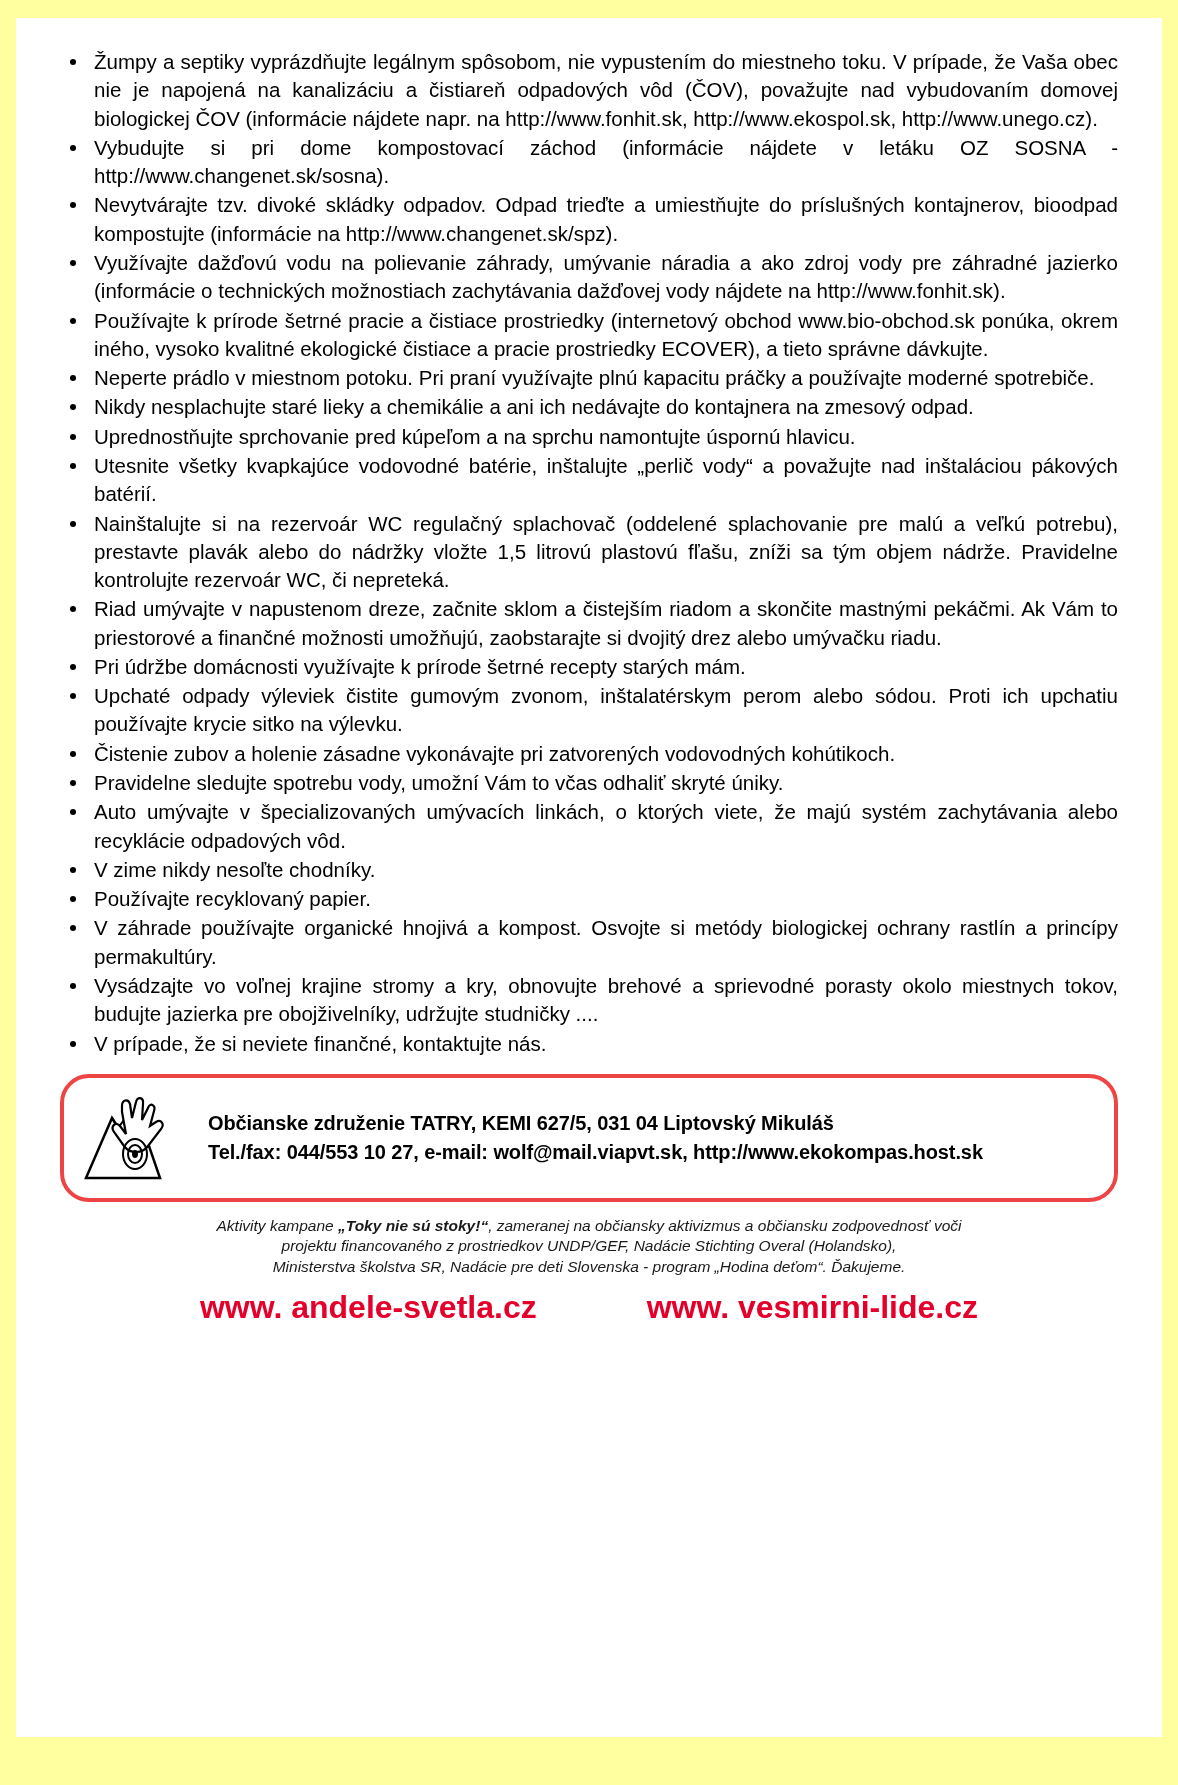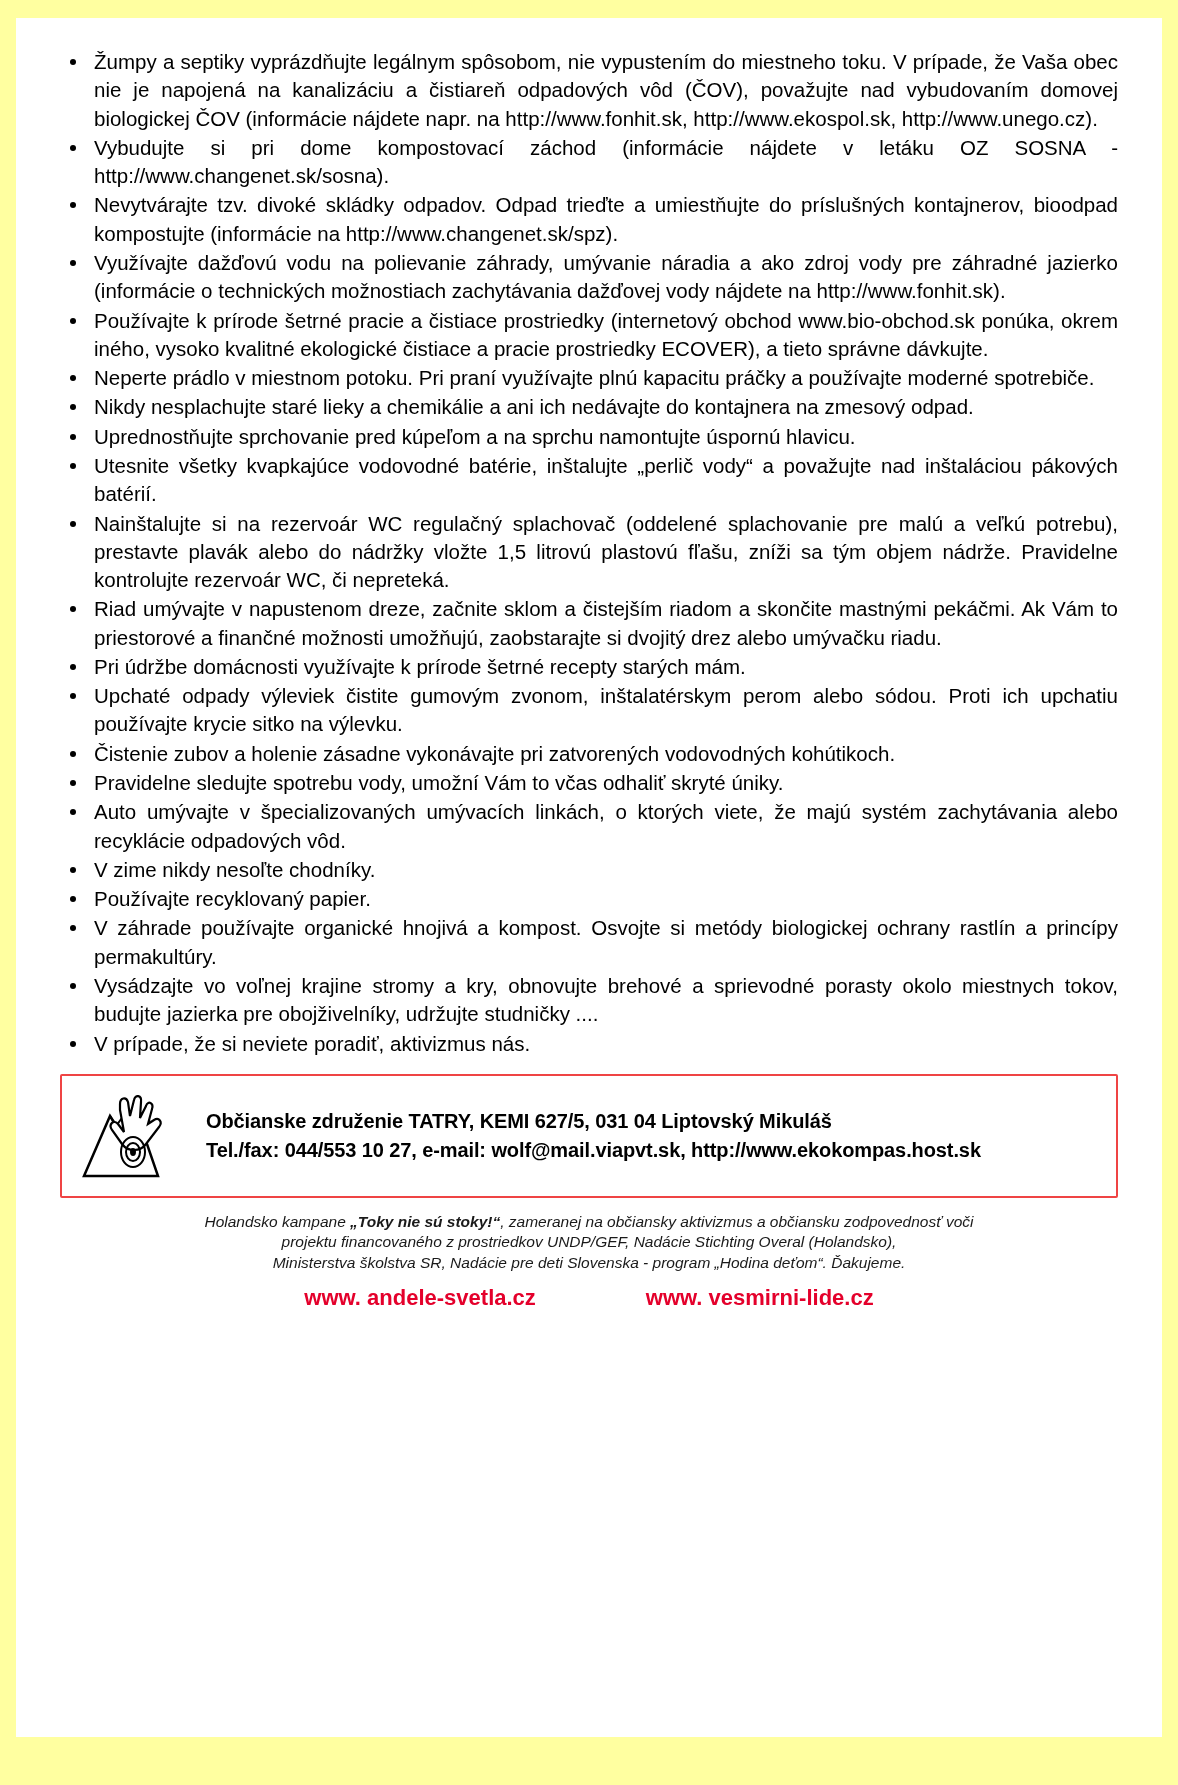--- a/index.html
+++ b/index.html
@@ -48,22 +48,22 @@
     position: absolute;
     left: 10px;
     top: 11px;
     width: 6px;
     height: 6px;
     background: #000;
     border-radius: 50%;
   }
   .contact-box {
     margin-top: 16px;
-    border: 2px solid #ef4444;
-    border-radius: 2px;
+    border: 4px solid #ef4444;
+    border-radius: 29px;
     padding: 14px 18px 14px 18px;
     display: flex;
     align-items: center;
     gap: 18px;
   }
   .logo {
     width: 108px;
     height: 92px;
     flex: 0 0 auto;
   }
@@ -84,21 +84,21 @@
   }
   .footer-note b {
     font-style: italic;
     margin-top: 20px;
   }
   .site-links {
     margin-top: 12px;
     display: flex;
     justify-content: center;
     gap: 110px;
-    font-size: 22px;
+    font-size: 32px;
     font-weight: bold;
     color: #e4002b;
   }
   .site-links a {
     color: #e4002b;
     text-decoration: none;
   }
 </style>
 </head>
 <body>
@@ -120,42 +120,42 @@
       <li>Riad umývajte v napustenom dreze, začnite sklom a čistejším riadom a skončite mastnými pekáčmi. Ak Vám to priestorové a finančné možnosti umožňujú, zaobstarajte si dvojitý drez alebo  umývačku riadu.</li>
       <li>Pri údržbe domácnosti využívajte k prírode šetrné recepty starých mám.</li>
       <li>Upchaté odpady výleviek čistite gumovým zvonom, inštalatérskym perom alebo sódou. Proti ich upchatiu používajte krycie sitko na výlevku.</li>
       <li>Čistenie zubov a holenie zásadne vykonávajte pri zatvorených vodovodných kohútikoch.</li>
       <li>Pravidelne sledujte spotrebu vody, umožní Vám to včas odhaliť skryté úniky.</li>
       <li>Auto umývajte v špecializovaných umývacích linkách, o ktorých viete, že majú systém zachytávania alebo recyklácie odpadových vôd.</li>
       <li>V zime nikdy nesoľte chodníky.</li>
       <li>Používajte recyklovaný papier.</li>
       <li>V záhrade používajte organické hnojivá a kompost. Osvojte si metódy biologickej ochrany rastlín a princípy permakultúry.</li>
       <li>Vysádzajte vo voľnej krajine stromy a kry, obnovujte brehové a sprievodné porasty okolo miestnych tokov,  budujte jazierka pre obojživelníky, udržujte studničky ....</li>
-      <li>V prípade, že si neviete poradiť, aktivizmus nás.</li>
+      <li>V prípade, že si neviete finančné, kontaktujte nás.</li>
     </ul>
 
     <div class="contact-box">
       <svg class="logo" viewBox="0 0 108 92">
         <path d="M4 86 L30 26 L44 48 L56 22 L78 86 Z" fill="none" stroke="#000" stroke-width="2.5"></path>
         <path d="M30 26 L36 36 L42 28 L46 40" fill="none" stroke="#000" stroke-width="2"></path>
         <path d="M56 22 L62 34 L70 30" fill="none" stroke="#000" stroke-width="2"></path>
         <path d="M40 14 C40 8 46 6 48 12 L50 26 L54 10 C55 4 62 5 61 12 L60 28 L66 16 C68 10 74 13 72 19 L68 34 L74 30 C79 27 83 32 79 37 L66 54 C60 62 48 62 42 54 L32 40 C28 34 34 29 38 34 L44 42 L40 20 Z" fill="#fff" stroke="#000" stroke-width="2.2"></path>
         <ellipse cx="53" cy="62" rx="12" ry="15" fill="none" stroke="#000" stroke-width="2"></ellipse>
         <ellipse cx="53" cy="62" rx="7" ry="9" fill="none" stroke="#000" stroke-width="2"></ellipse>
         <ellipse cx="53" cy="62" rx="3" ry="4" fill="#000"></ellipse>
       </svg>
       <div class="contact-lines">
         <div>Občianske združenie TATRY, KEMI 627/5, 031 04 Liptovský Mikuláš</div>
         <div>Tel./fax: 044/553 10 27, e-mail: wolf@mail.viapvt.sk, http://www.ekokompas.host.sk</div>
       </div>
     </div>
 
     <div class="footer-note">
       <div>
-        <span>Holandsko kampane </span><b>„Toky nie sú stoky!“</b><span>, zameranej na občiansky aktivizmus a občiansku zodpovednosť voči</span>
+        <span>Aktivity kampane </span><b>„Toky nie sú stoky!“</b><span>, zameranej na občiansky aktivizmus a občiansku zodpovednosť voči</span>
       </div>
       <div>projektu financovaného z prostriedkov UNDP/GEF, Nadácie Stichting Overal (Holandsko),</div>
       <div>Ministerstva školstva SR, Nadácie pre deti Slovenska - program „Hodina deťom“. Ďakujeme.</div>
     </div>
 
     <div class="site-links">
       <a href="#">www. andele-svetla.cz</a>
       <a href="#">www. vesmirni-lide.cz</a>
     </div>
 

